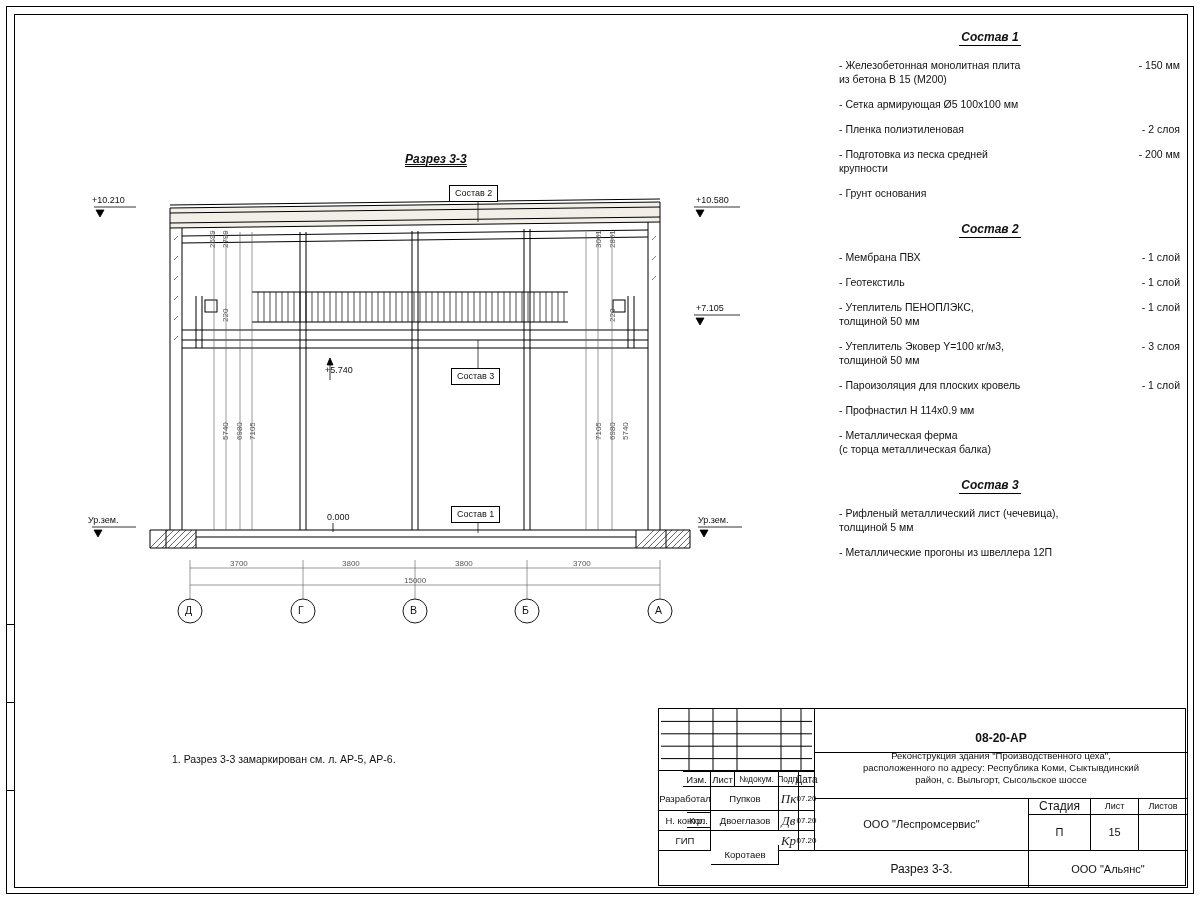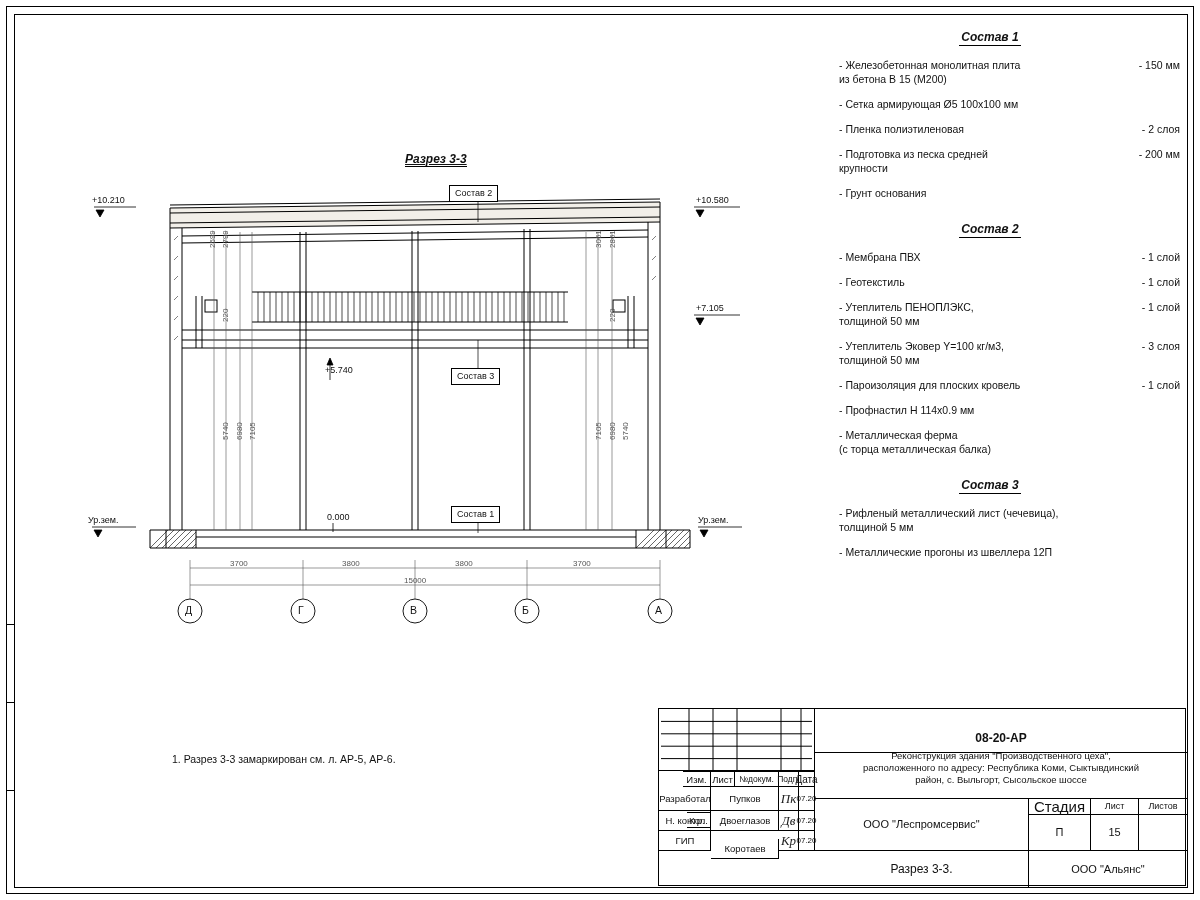--- a/index.html
+++ b/index.html
@@ -480,27 +480,27 @@
     <div class="cell br bb lft" style="left:52px; top:78px; width:68px; height:24px; padding-left:3px;">Пупков</div>
     <div class="cell br bb sig" style="left:120px; top:78px; width:20px; height:24px;">Пк</div>
     <div class="cell br bb" style="left:140px; top:78px; width:16px; height:24px; font-size:8px;">07.20</div>
 
     <div class="cell br bb lft" style="left:0; top:102px; width:52px; height:20px; padding-left:3px;">Н. контр.</div>
     <div class="cell br bb lft" style="left:52px; top:102px; width:68px; height:20px; padding-left:3px;">Двоеглазов</div>
     <div class="cell br bb sig" style="left:120px; top:102px; width:20px; height:20px;">Дв</div>
     <div class="cell br bb" style="left:140px; top:102px; width:16px; height:20px; font-size:8px;">07.20</div>
 
     <div class="cell br bb lft" style="left:0; top:122px; width:52px; height:20px; padding-left:3px;">ГИП</div>
-    <div class="cell br bb lft" style="left:52px; top:130px; width:68px; height:20px; padding-left:3px;">Коротаев</div>
+    <div class="cell br bb lft" style="left:52px; top:136px; width:68px; height:20px; padding-left:3px;">Коротаев</div>
     <div class="cell br bb sig" style="left:120px; top:122px; width:20px; height:20px;">Кр</div>
     <div class="cell br bb" style="left:140px; top:122px; width:16px; height:20px; font-size:8px;">07.20</div>
 
     <div class="cell br bb" style="left:156px; top:90px; width:214px; height:52px; font-size:11px;">ООО "Леспромсервис"</div>
 
-    <div class="cell br bb" style="left:370px; top:90px; width:62px; height:16px; font-size:15px;">Стадия</div>
+    <div class="cell br bb" style="left:370px; top:90px; width:62px; height:16px; font-size:12px;">Стадия</div>
     <div class="cell br bb" style="left:432px; top:90px; width:48px; height:16px; font-size:9px;">Лист</div>
     <div class="cell bb" style="left:480px; top:90px; width:48px; height:16px; font-size:9px;">Листов</div>
 
     <div class="cell br bb" style="left:370px; top:106px; width:62px; height:36px; font-size:11px;">П</div>
     <div class="cell br bb" style="left:432px; top:106px; width:48px; height:36px; font-size:11px;">15</div>
     <div class="cell bb" style="left:480px; top:106px; width:48px; height:36px; font-size:11px;"></div>
 
     <div class="cell br" style="left:156px; top:142px; width:214px; height:36px; font-size:12px;">Разрез 3-3.</div>
     <div class="cell" style="left:370px; top:142px; width:158px; height:36px; font-size:11px;">ООО "Альянс"</div>
 

